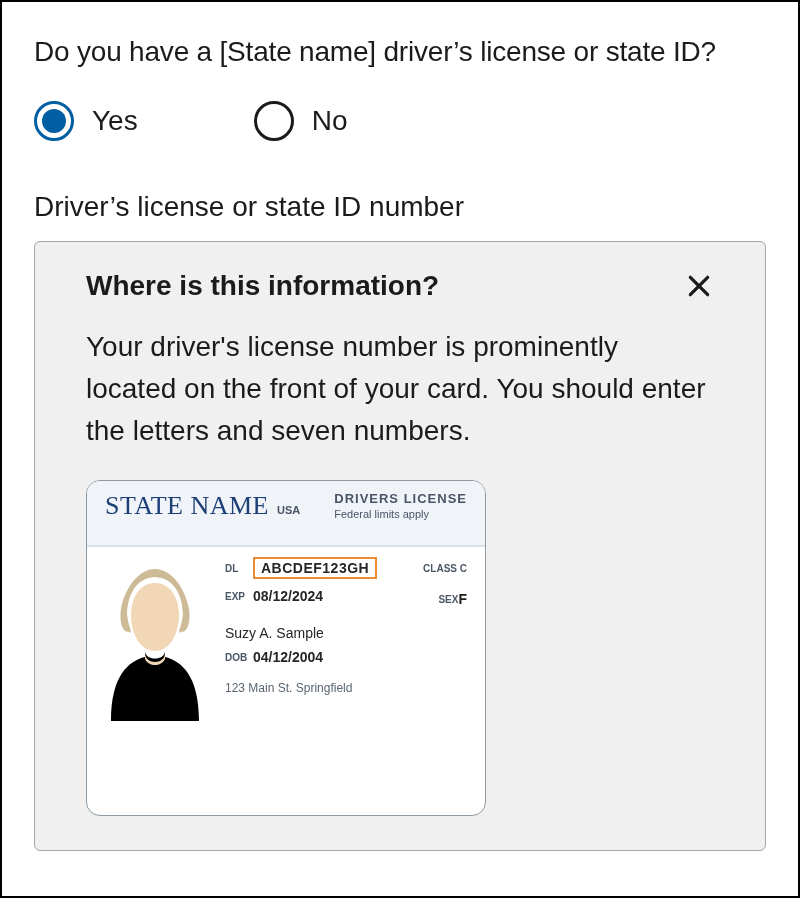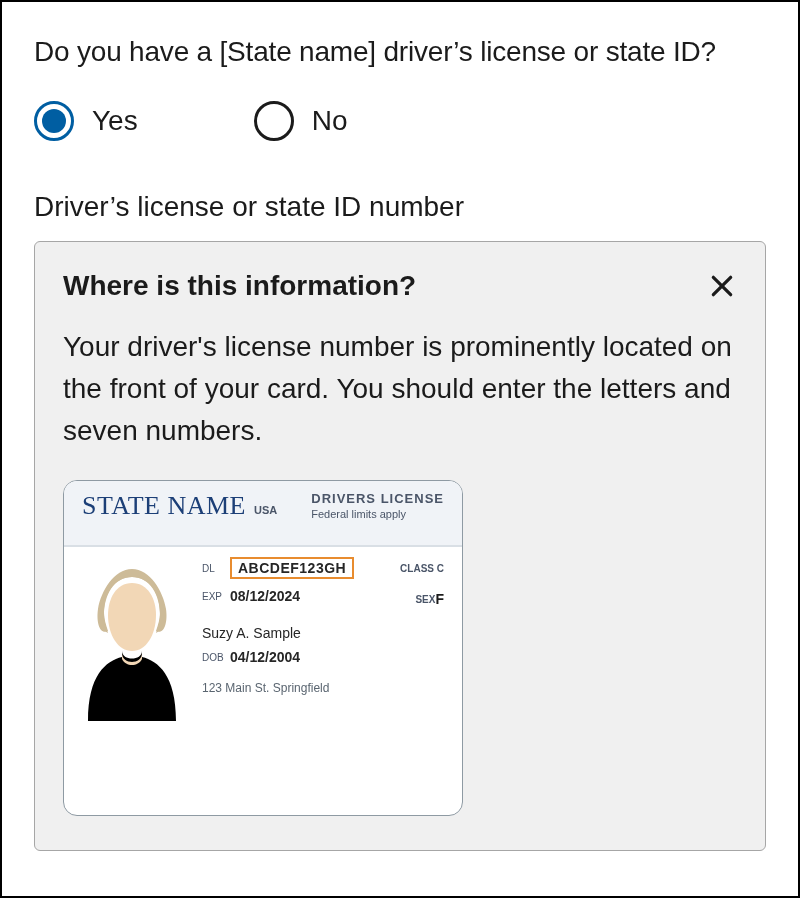--- a/index.html
+++ b/index.html
@@ -59,21 +59,21 @@
     font-size: 28px;
   }
   .field-label {
     font-size: 28px;
     margin-bottom: 18px;
   }
   .help-panel {
     border: 1px solid #a6a6a6;
     border-radius: 6px;
     background: #f0f0f0;
-    padding: 28px 28px 34px;
+    padding: 28px 51px 34px;
   }
   .help-header {
     display: flex;
     justify-content: space-between;
     align-items: center;
     margin-bottom: 18px;
   }
   .help-title {
     font-size: 28px;
     font-weight: 700;
@@ -156,21 +156,21 @@
     color: #1b1b1b;
   }
   .row {
     display: flex;
     align-items: center;
     margin-bottom: 6px;
   }
   .lbl {
     font-size: 10px;
     color: #4a5568;
-    font-weight: 400;
+    font-weight: 700;
     width: 28px;
     text-transform: uppercase;
   }
   .val {
     font-size: 14px;
     font-weight: 700;
     color: #262626;
   }
   .dl-val {
     border: 2px solid #e88c2f;

